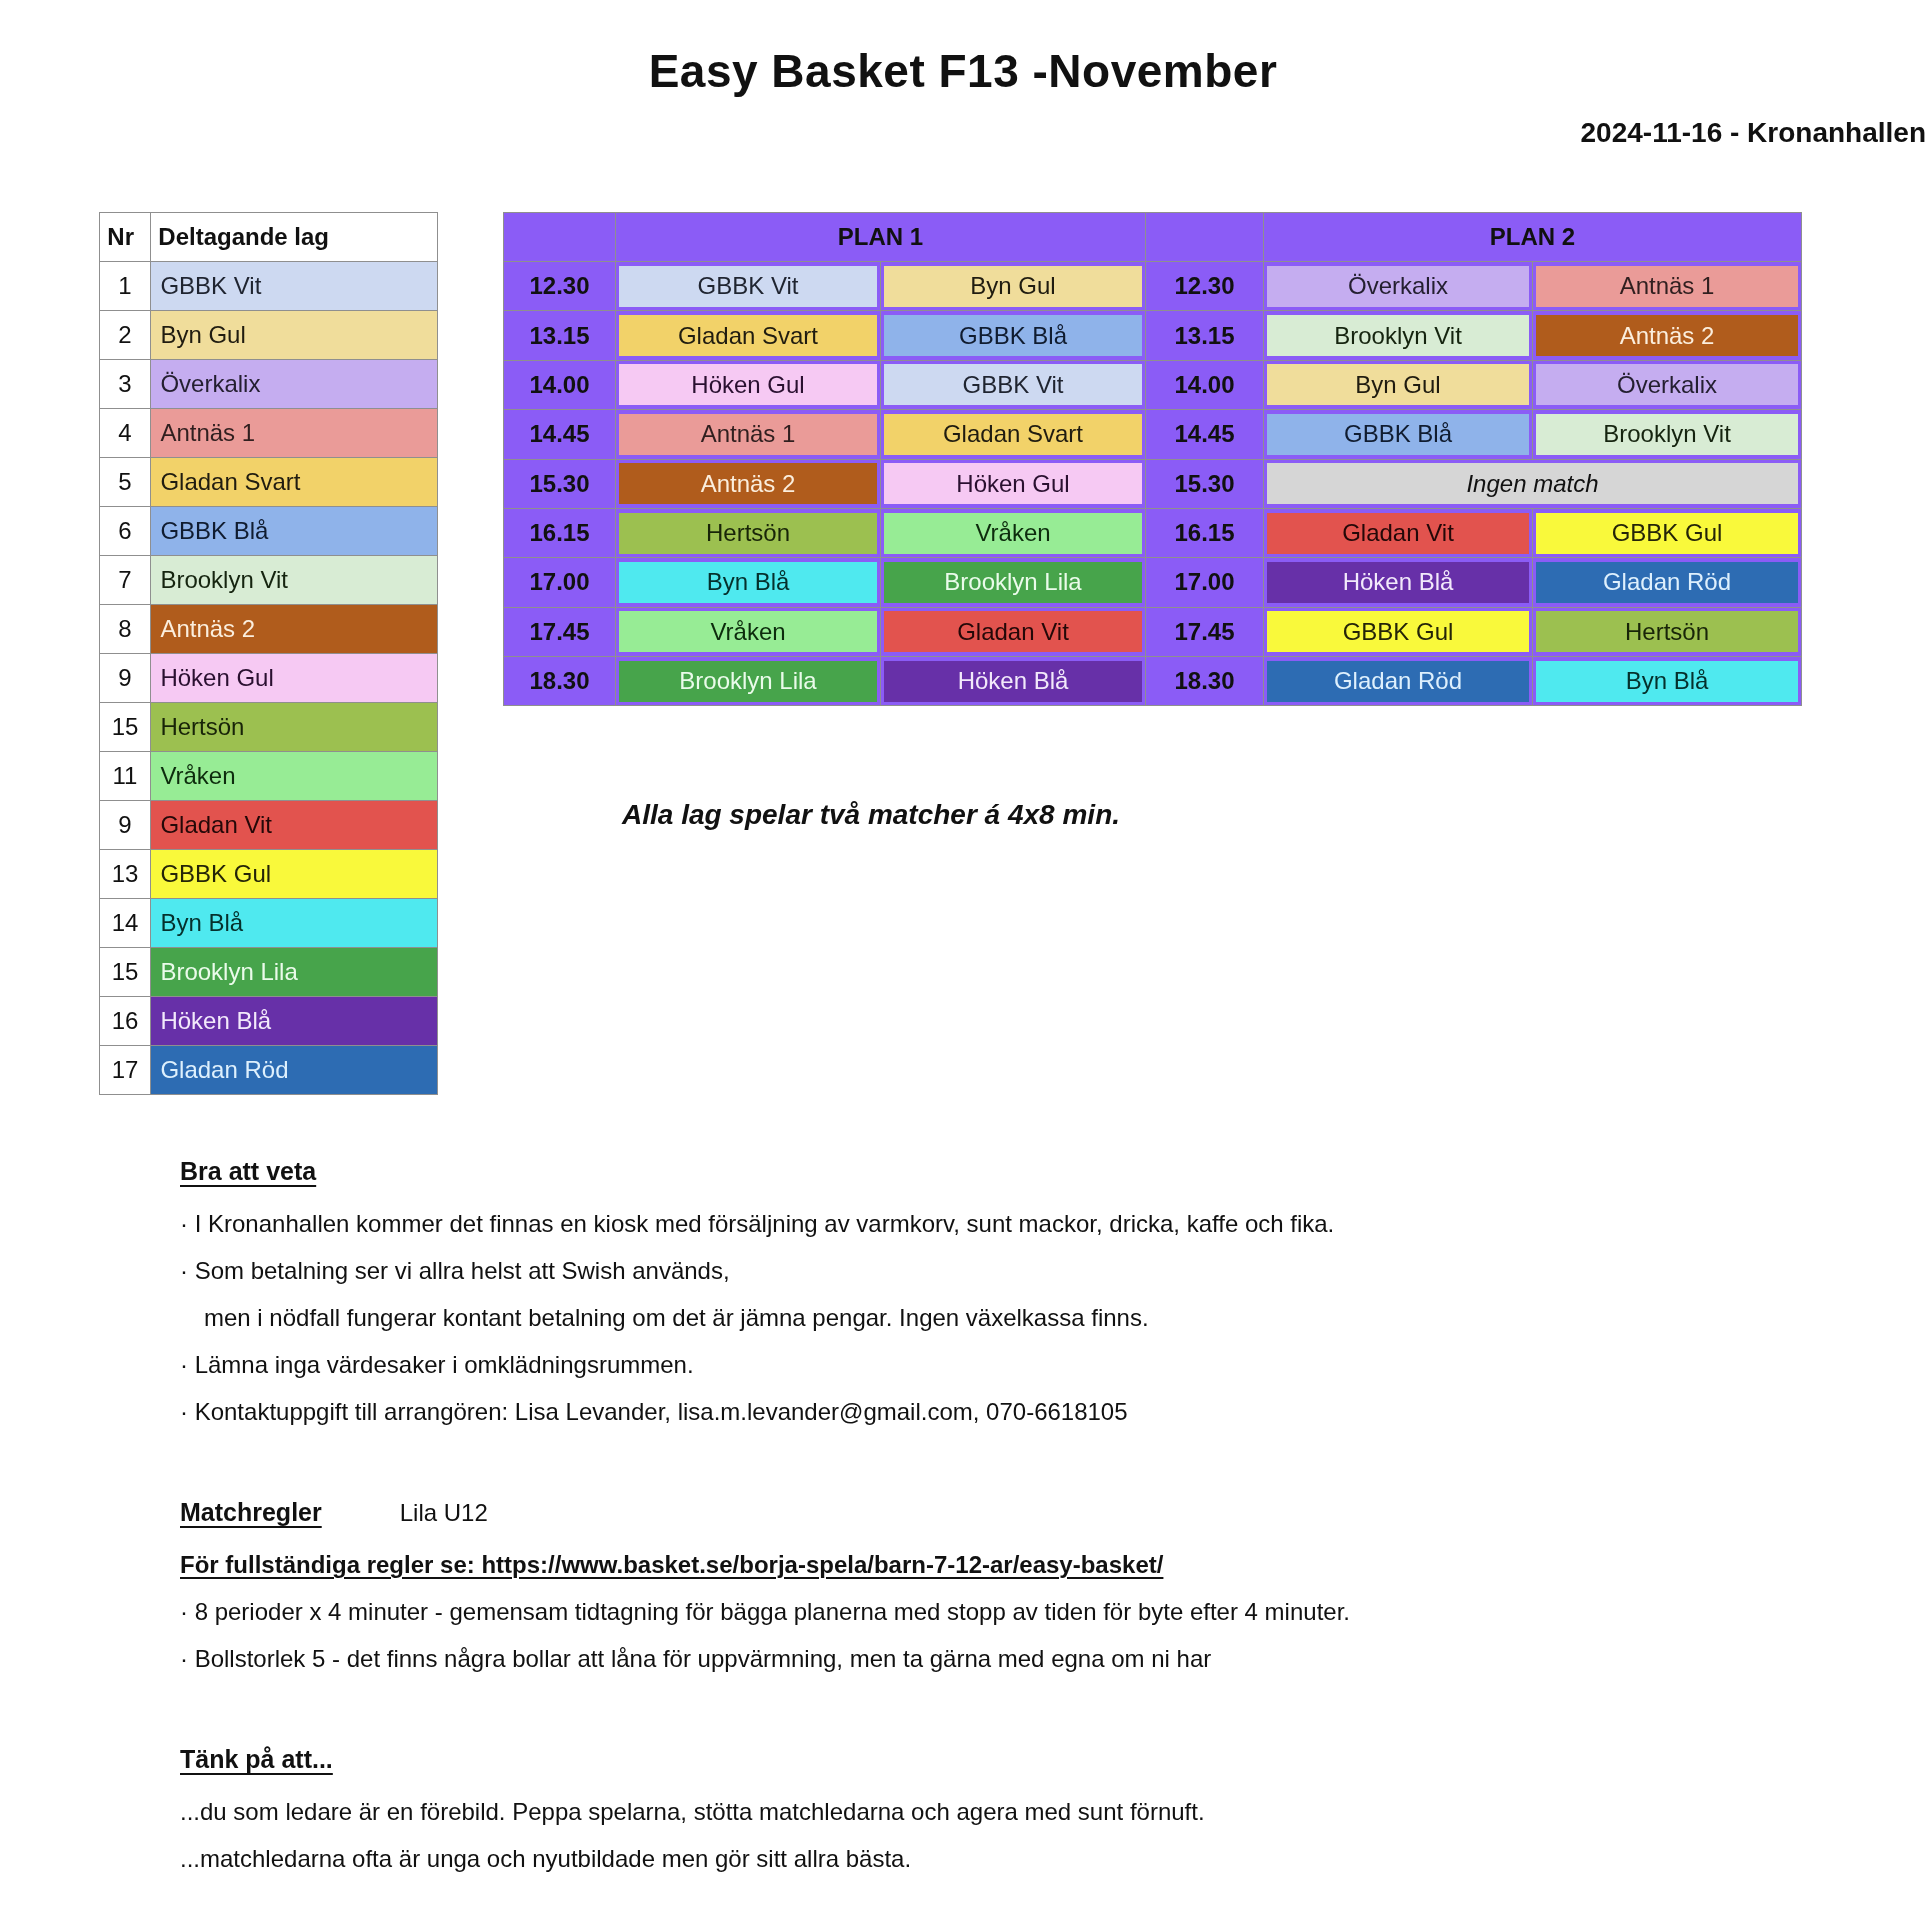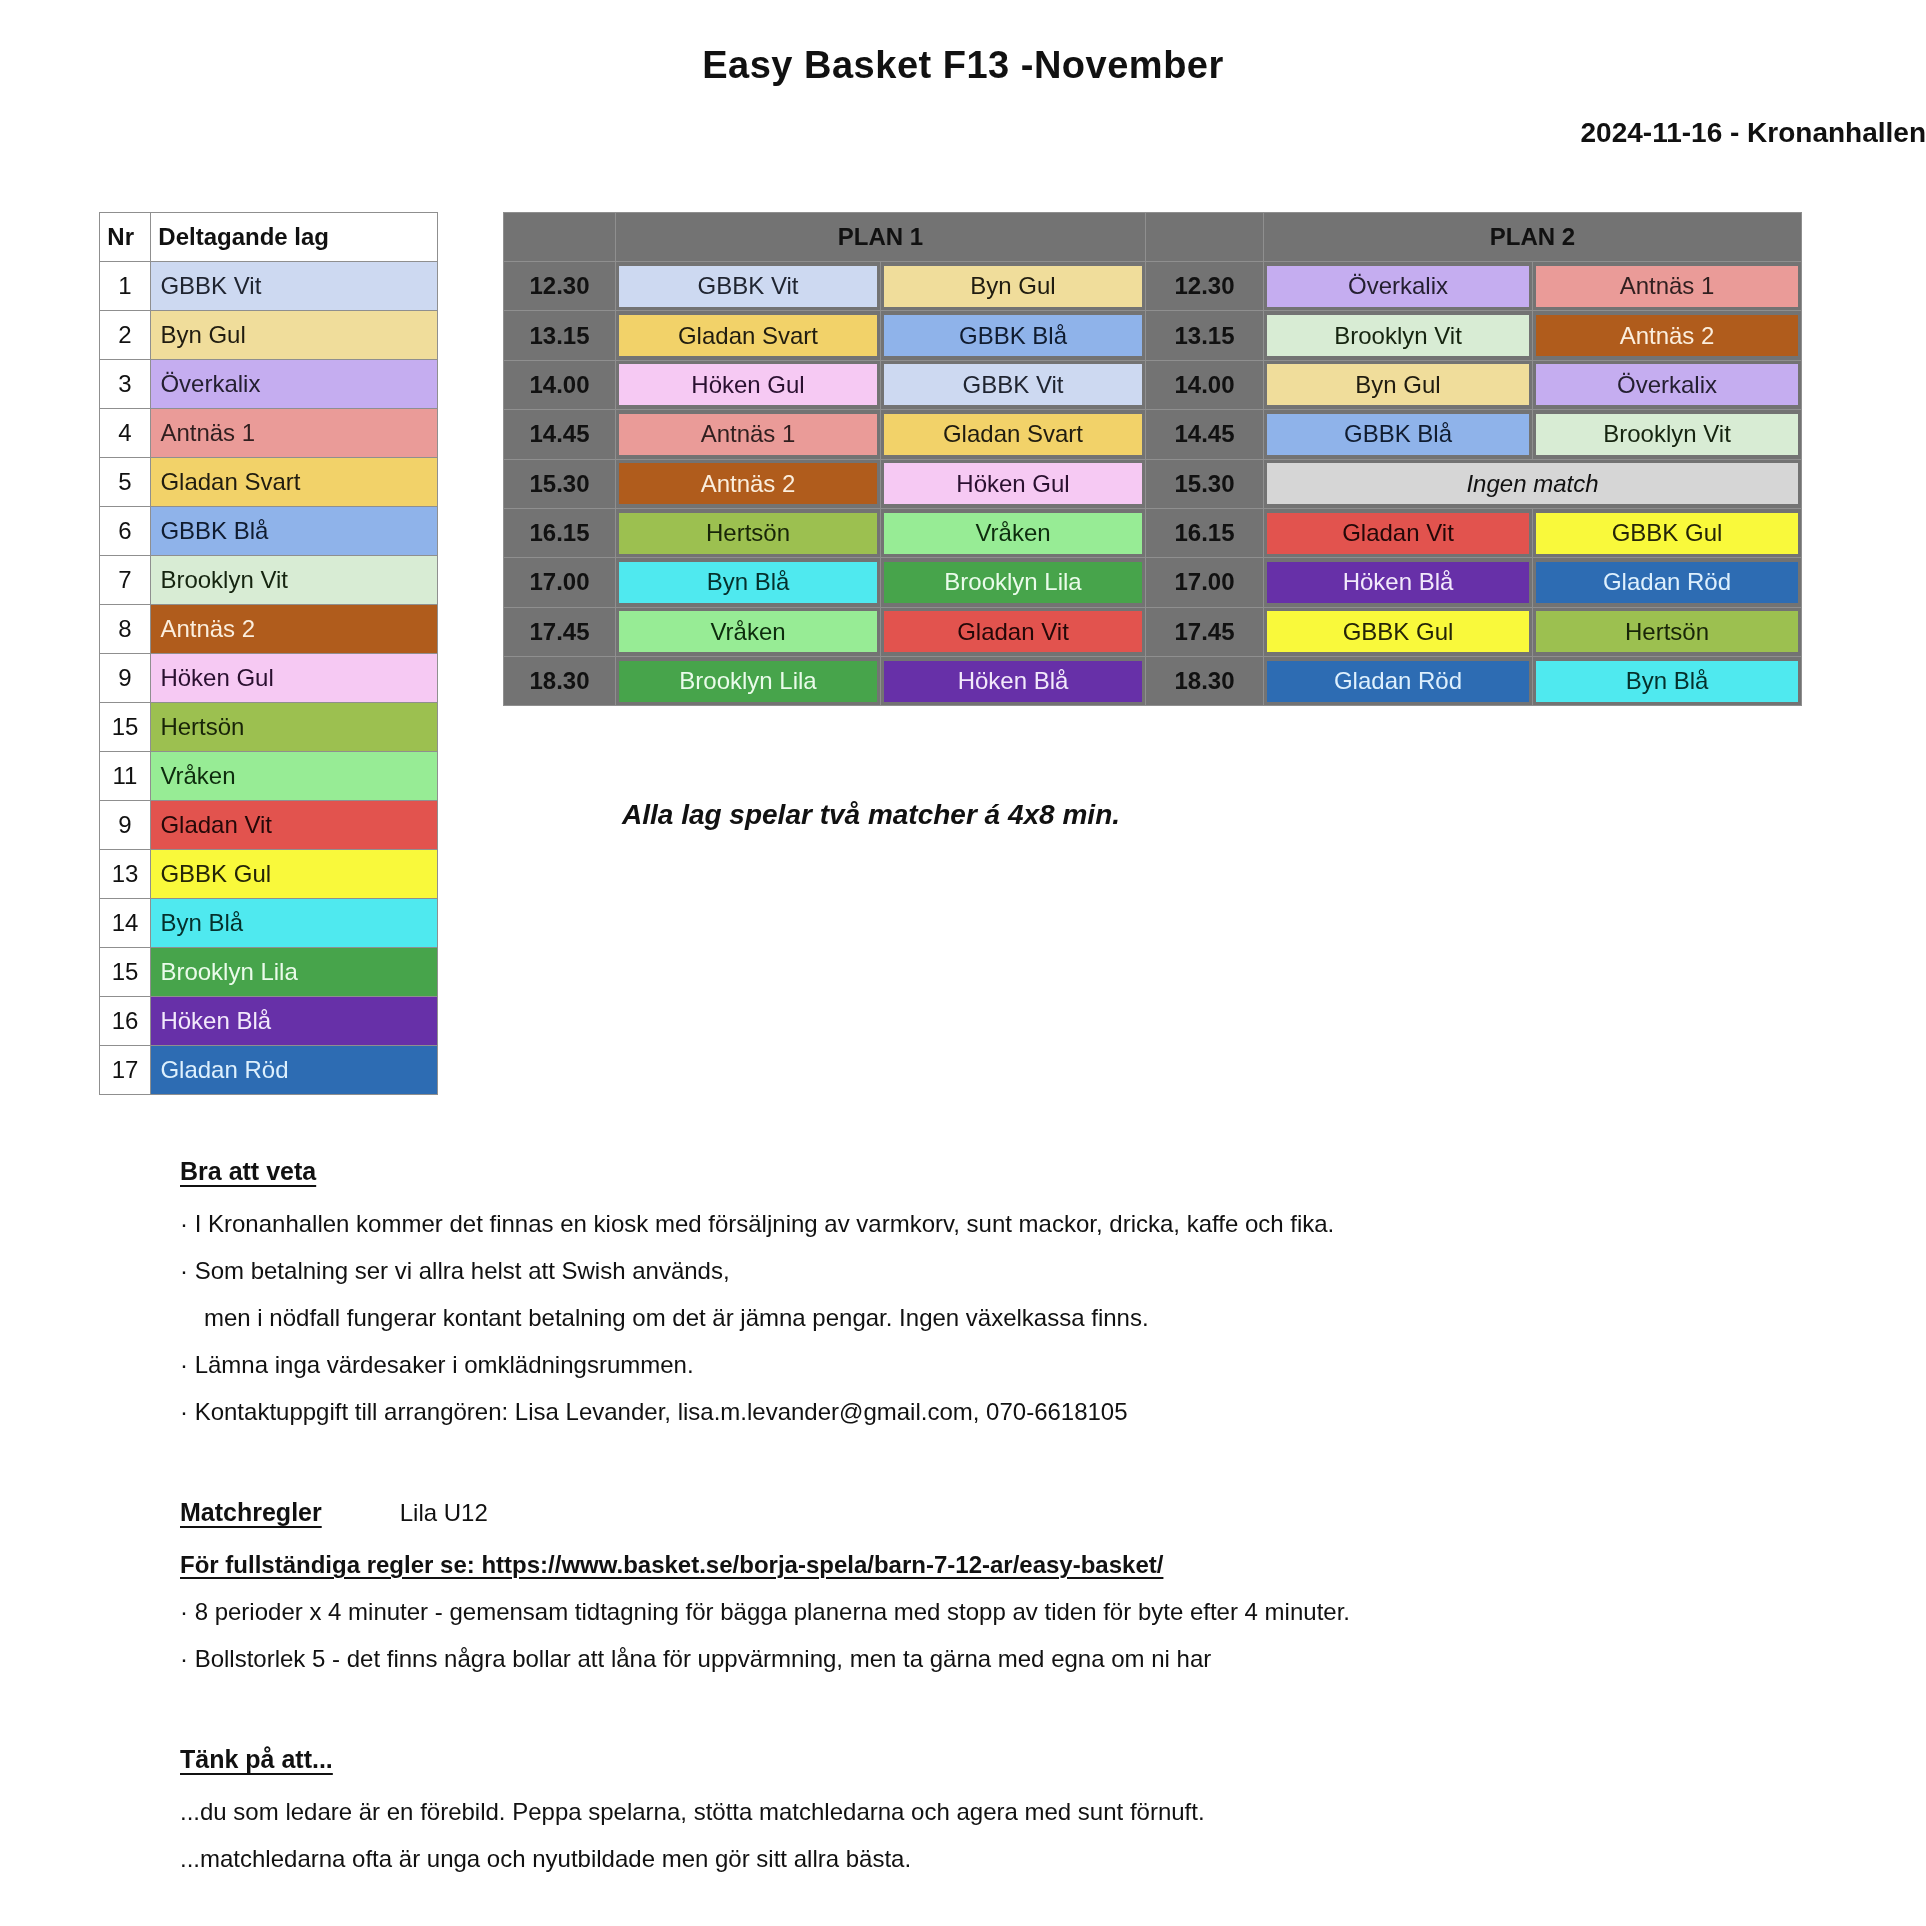--- a/index.html
+++ b/index.html
@@ -1,36 +1,36 @@
 <!DOCTYPE html>
 <html style="font-size:8.4px"><head>
 <meta charset="utf-8">
 <style>
   html,body{margin:0;padding:0;}
   body{
     width:1926px;height:1926px;background:#ffffff;position:relative;
     font-family:"Liberation Sans", sans-serif;color:#111;
   }
   .abs{position:absolute;}
-  .title{top:44px;left:0;width:1926px;text-align:center;font-size:38px;font-weight:700;letter-spacing:0.5px;}
+  .title{top:44px;left:0;width:1926px;text-align:center;font-size:46px;font-weight:700;letter-spacing:0.5px;}
   .subtitle{top:117px;left:0;width:1926px;text-align:right;font-size:28px;font-weight:700;}
 
   table{border-collapse:collapse;table-layout:fixed;position:absolute;}
   td,th{box-sizing:border-box;}
 
   
   .teams{left:99px;top:212px;}
   .teams th,.teams td{border:1px solid #8f8f8f;height:49px;font-size:24px;white-space:nowrap;overflow:hidden;}
   .teams th{text-align:left;padding-left:7.3px;font-weight:700;background:#fff;}
   .teams td.nr{text-align:center;background:#fff;}
   .teams td.team{padding-left:9.4px;}
 
   
   .schedule{left:503px;top:212px;}
-  .schedule td{border:1px solid #8f8f8f;height:49px;font-size:24px;text-align:center;vertical-align:middle;background:#737373;overflow:hidden;margin-top:7px;}
+  .schedule td{border:1px solid #8f8f8f;height:49px;font-size:24px;text-align:center;vertical-align:middle;background:#8b5cf6;overflow:hidden;margin-top:7px;}
   .schedule td.time{font-weight:700;}
   .schedule td.plan{font-weight:700;}
   .schedule td.match{padding:0;}
   .match-fill{margin:3.7px 2.6px;height:41px;display:flex;align-items:center;justify-content:center;white-space:nowrap;}
   .no-match .match-fill{font-style:italic;}
 
   .note{left:622px;top:799px;font-size:28px;font-weight:700;font-style:italic;}
 
   .sections{left:180px;top:1157px;width:1558px;font-size:24px;}
   .sec-heading{display:inline-block;font-weight:700;font-size:25px;text-decoration:underline;text-decoration-thickness:1.6px;text-underline-offset:5.2px;}

